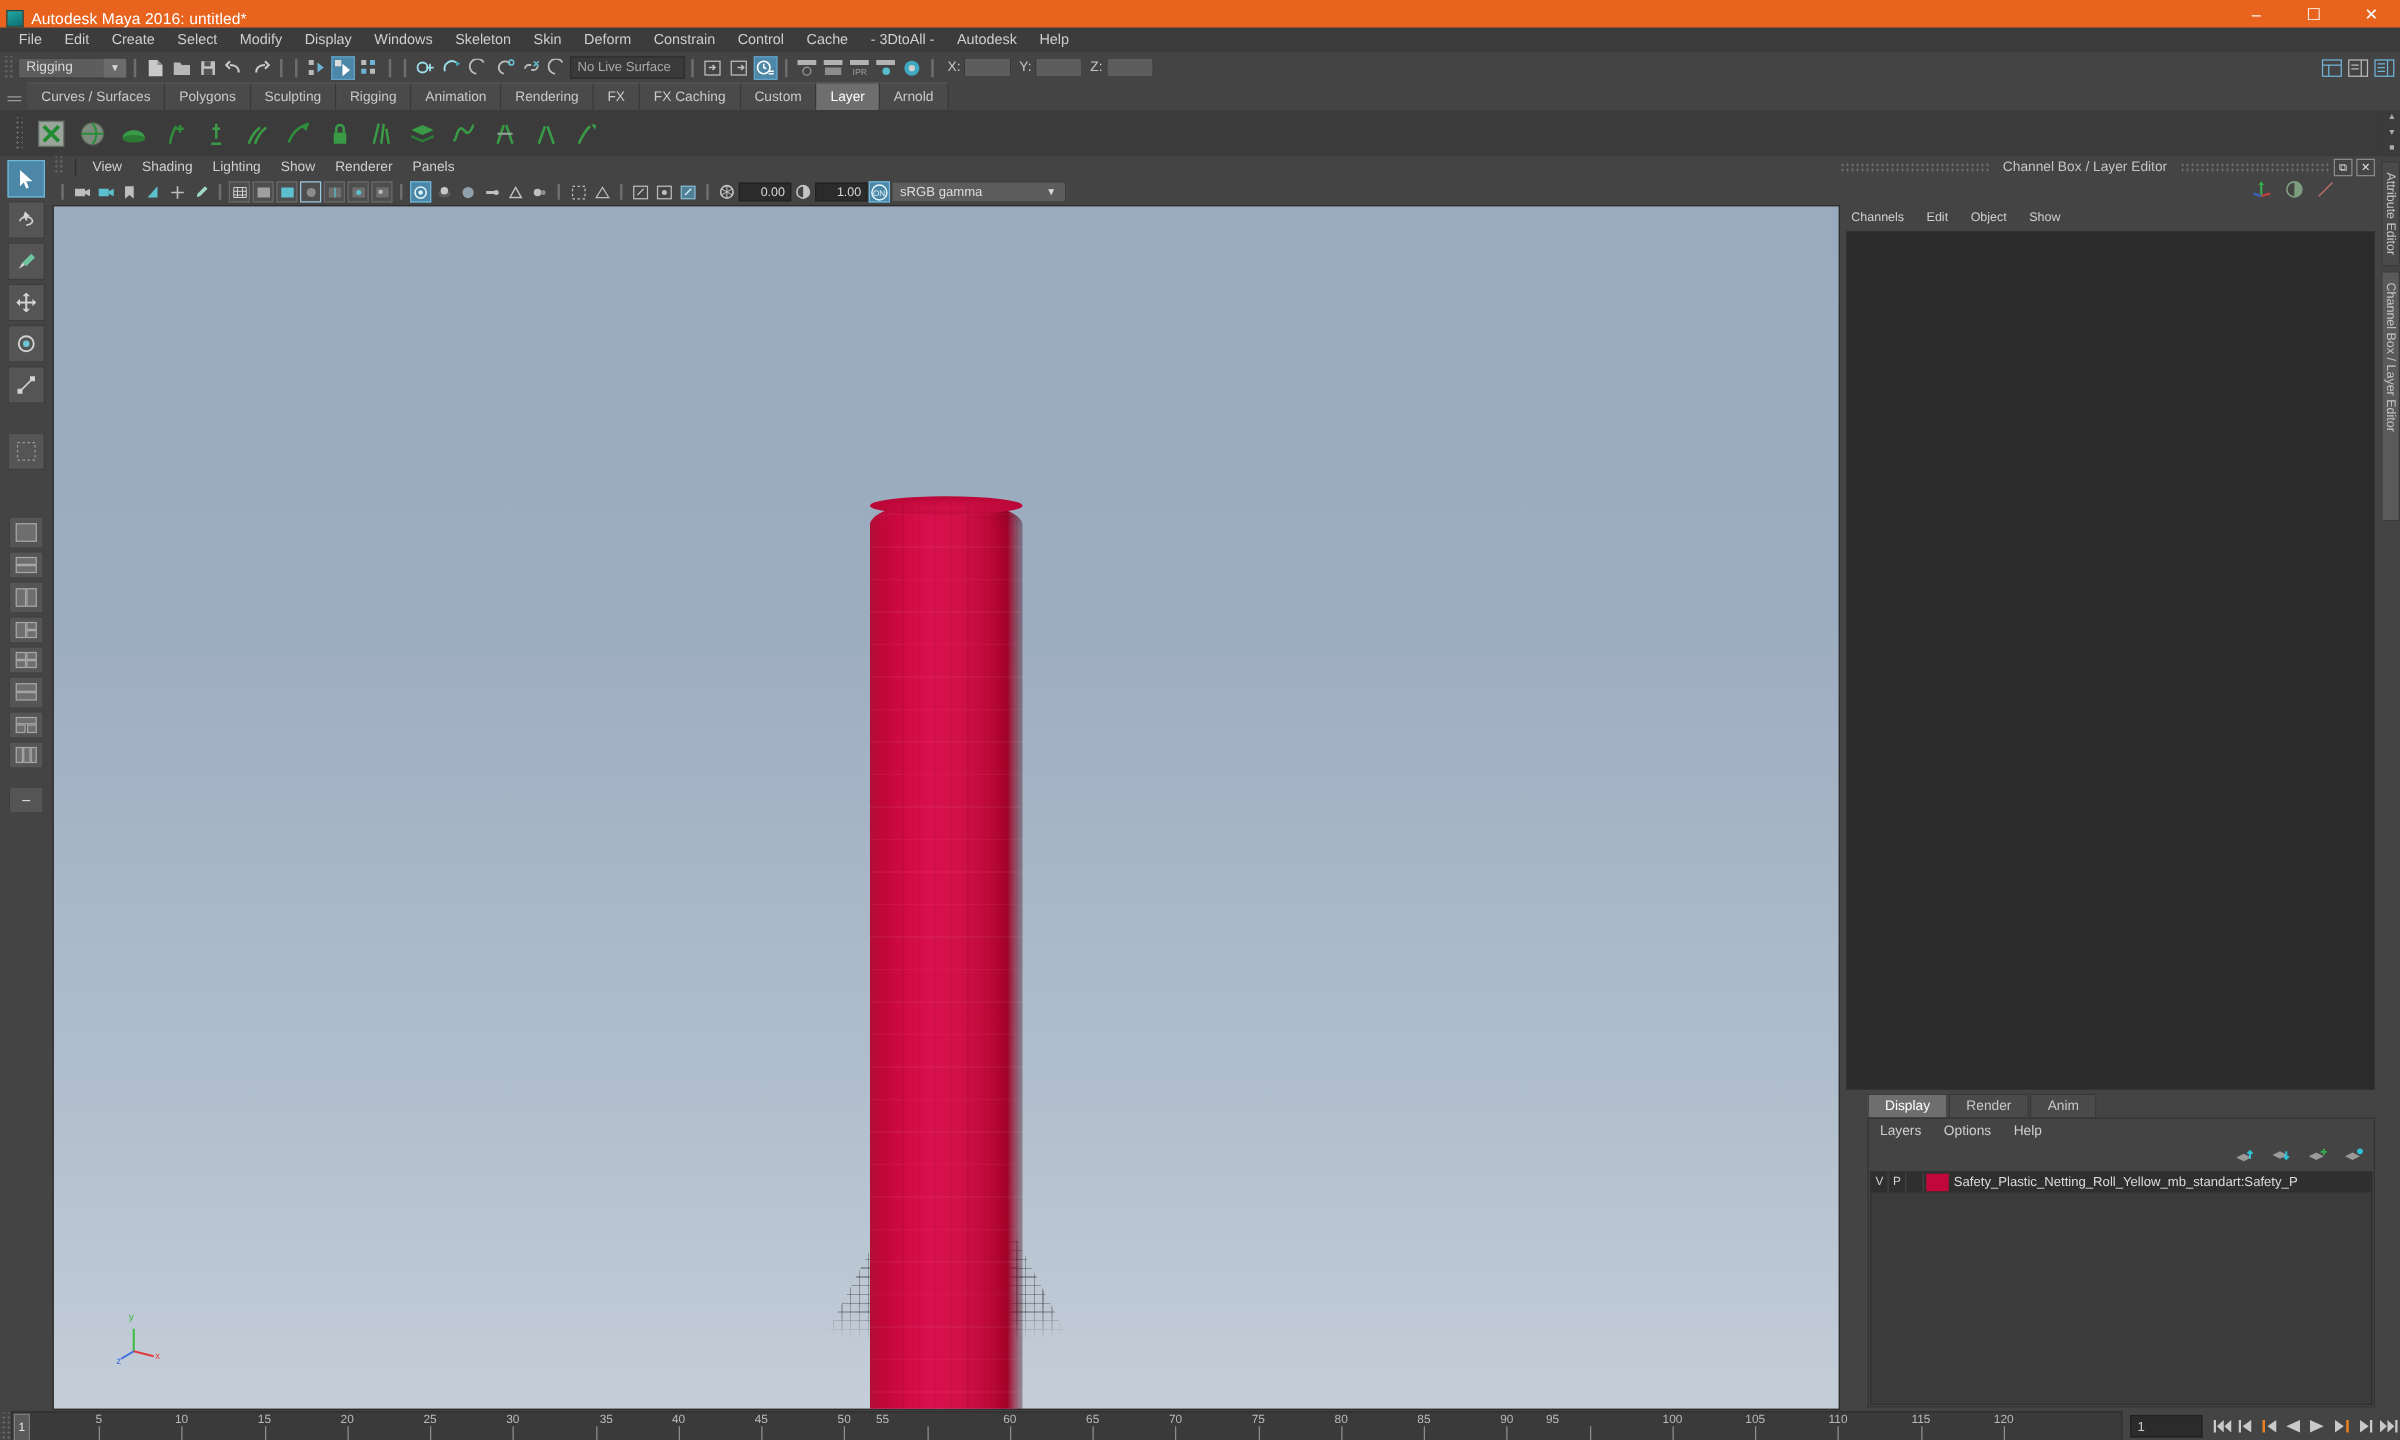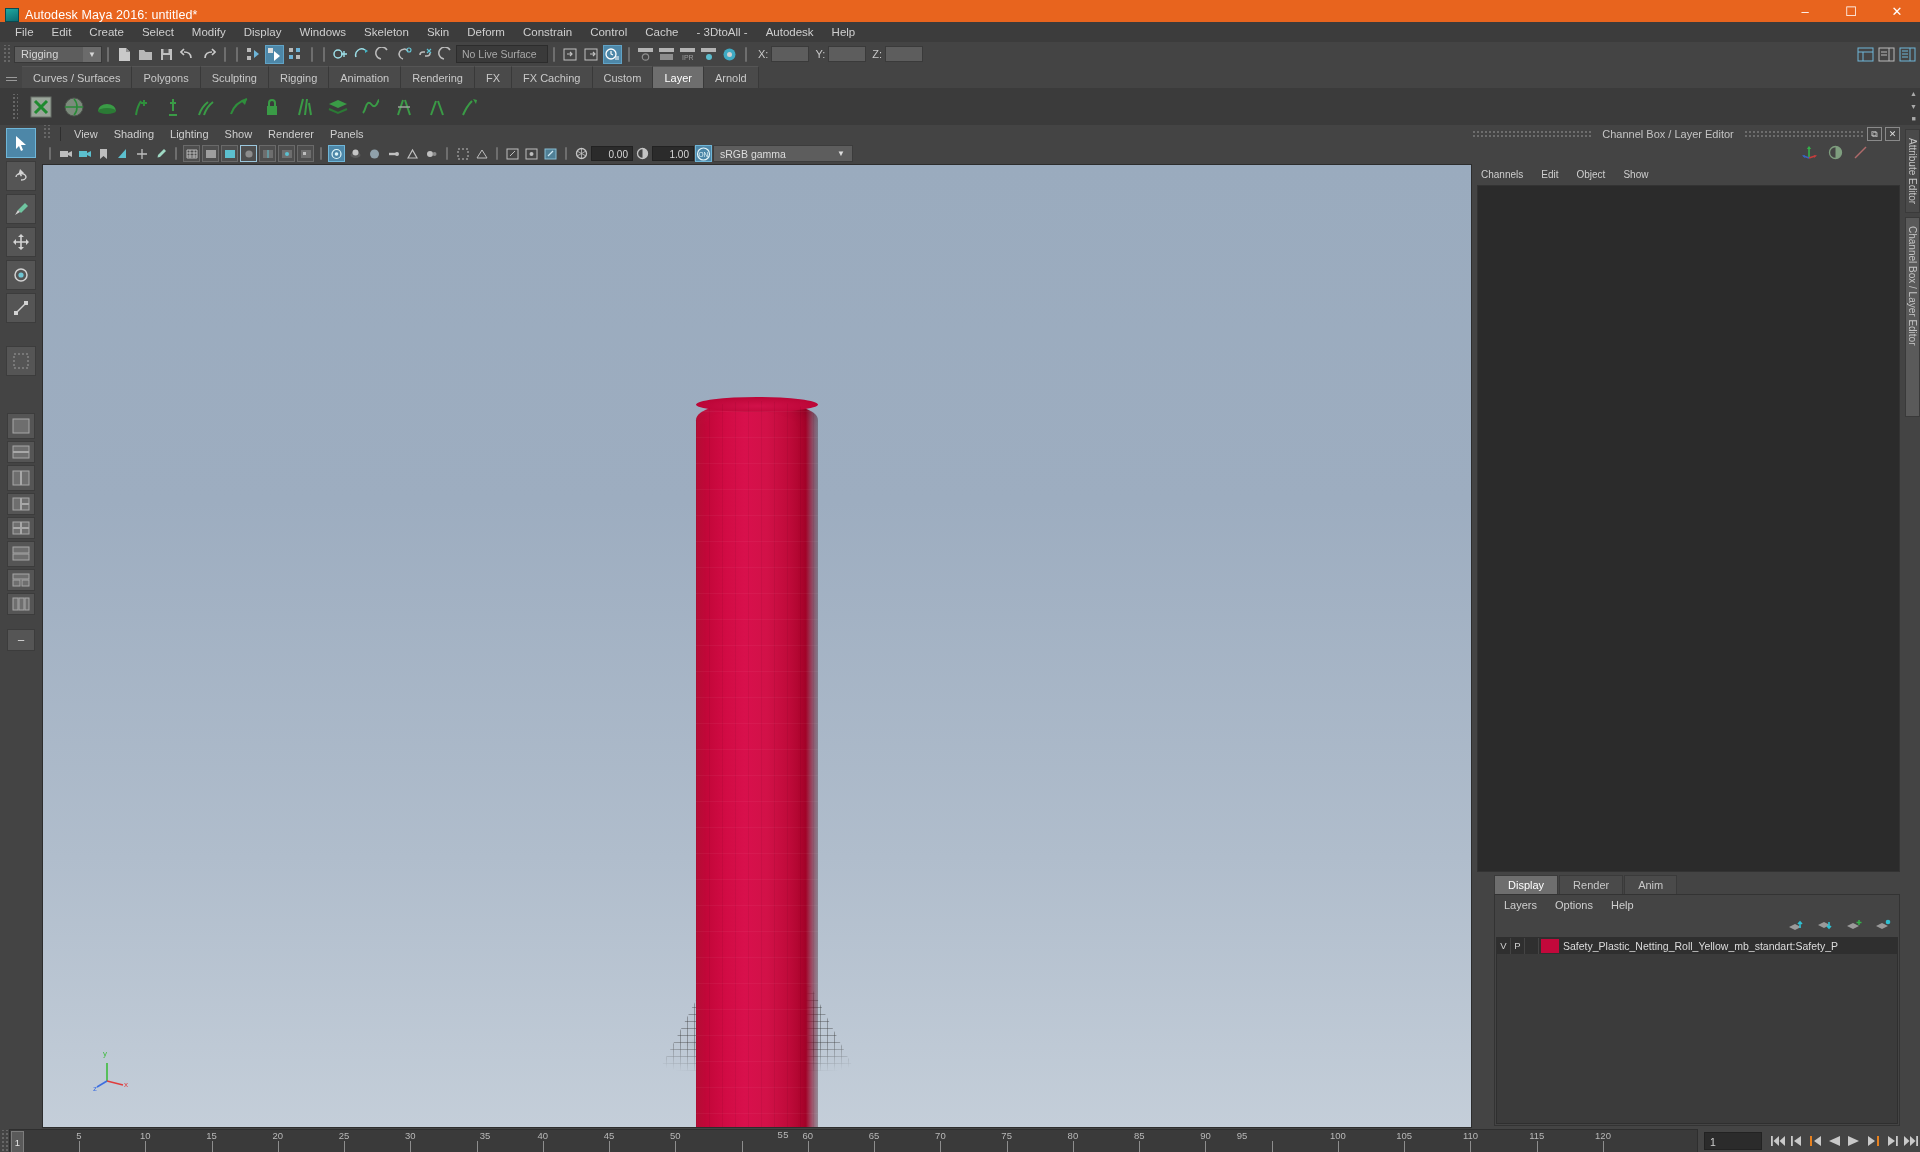--- a/index.html
+++ b/index.html
@@ -888,21 +888,21 @@
       <div class="ts-lbl" style="left: 400.311px;">30</div>
       <div class="ts-tick" style="left: 466.571px;"></div>
       <div class="ts-lbl" style="left: 475px;">35</div>
       <div class="ts-tick" style="left: 532.832px;"></div>
       <div class="ts-lbl" style="left: 532.832px;">40</div>
       <div class="ts-tick" style="left: 599.092px;"></div>
       <div class="ts-lbl" style="left: 599.092px;">45</div>
       <div class="ts-tick" style="left: 665.353px;"></div>
       <div class="ts-lbl" style="left: 665.353px;">50</div>
       <div class="ts-tick" style="left: 731.613px;"></div>
-      <div class="ts-lbl" style="left: 773px; font-family: Liberation Mono, monospace;">55</div>
+      <div class="ts-lbl" style="left: 696px;">55</div>
       <div class="ts-tick" style="left: 797.874px;"></div>
       <div class="ts-lbl" style="left: 797.874px;">60</div>
       <div class="ts-tick" style="left: 864.134px;"></div>
       <div class="ts-lbl" style="left: 864.134px;">65</div>
       <div class="ts-tick" style="left: 930.395px;"></div>
       <div class="ts-lbl" style="left: 930.395px;">70</div>
       <div class="ts-tick" style="left: 996.655px;"></div>
       <div class="ts-lbl" style="left: 996.655px;">75</div>
       <div class="ts-tick" style="left: 1062.92px;"></div>
       <div class="ts-lbl" style="left: 1062.92px;">80</div>

